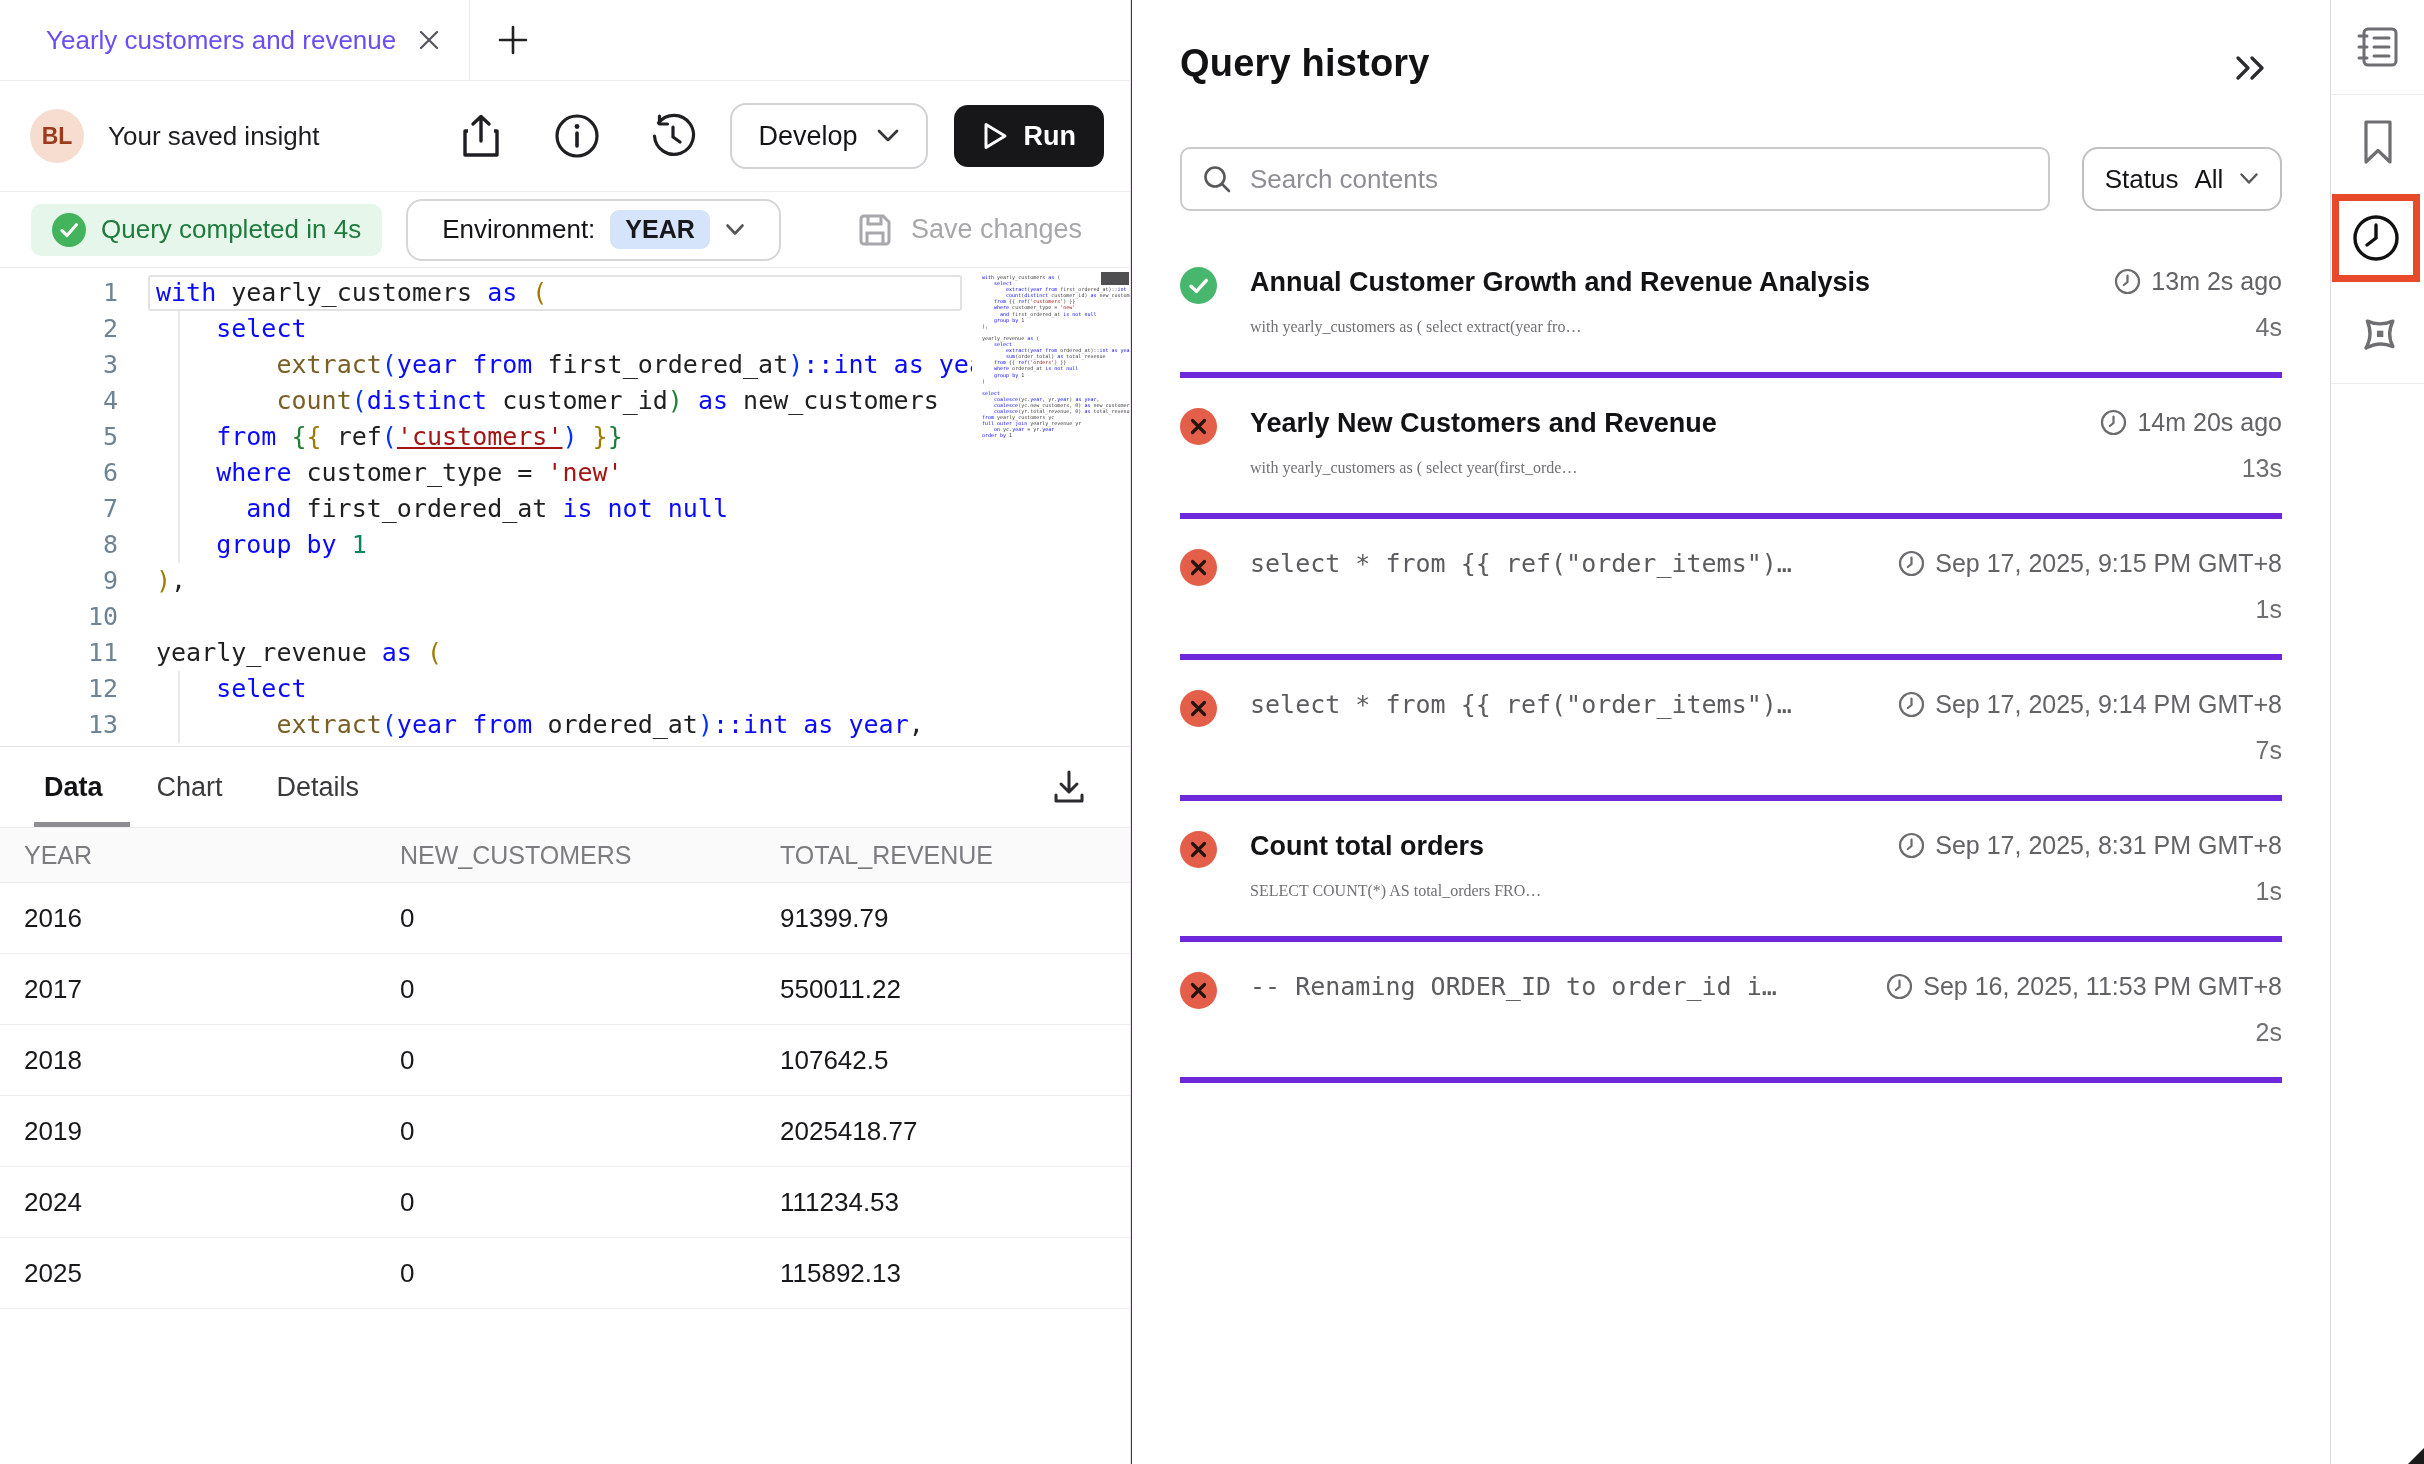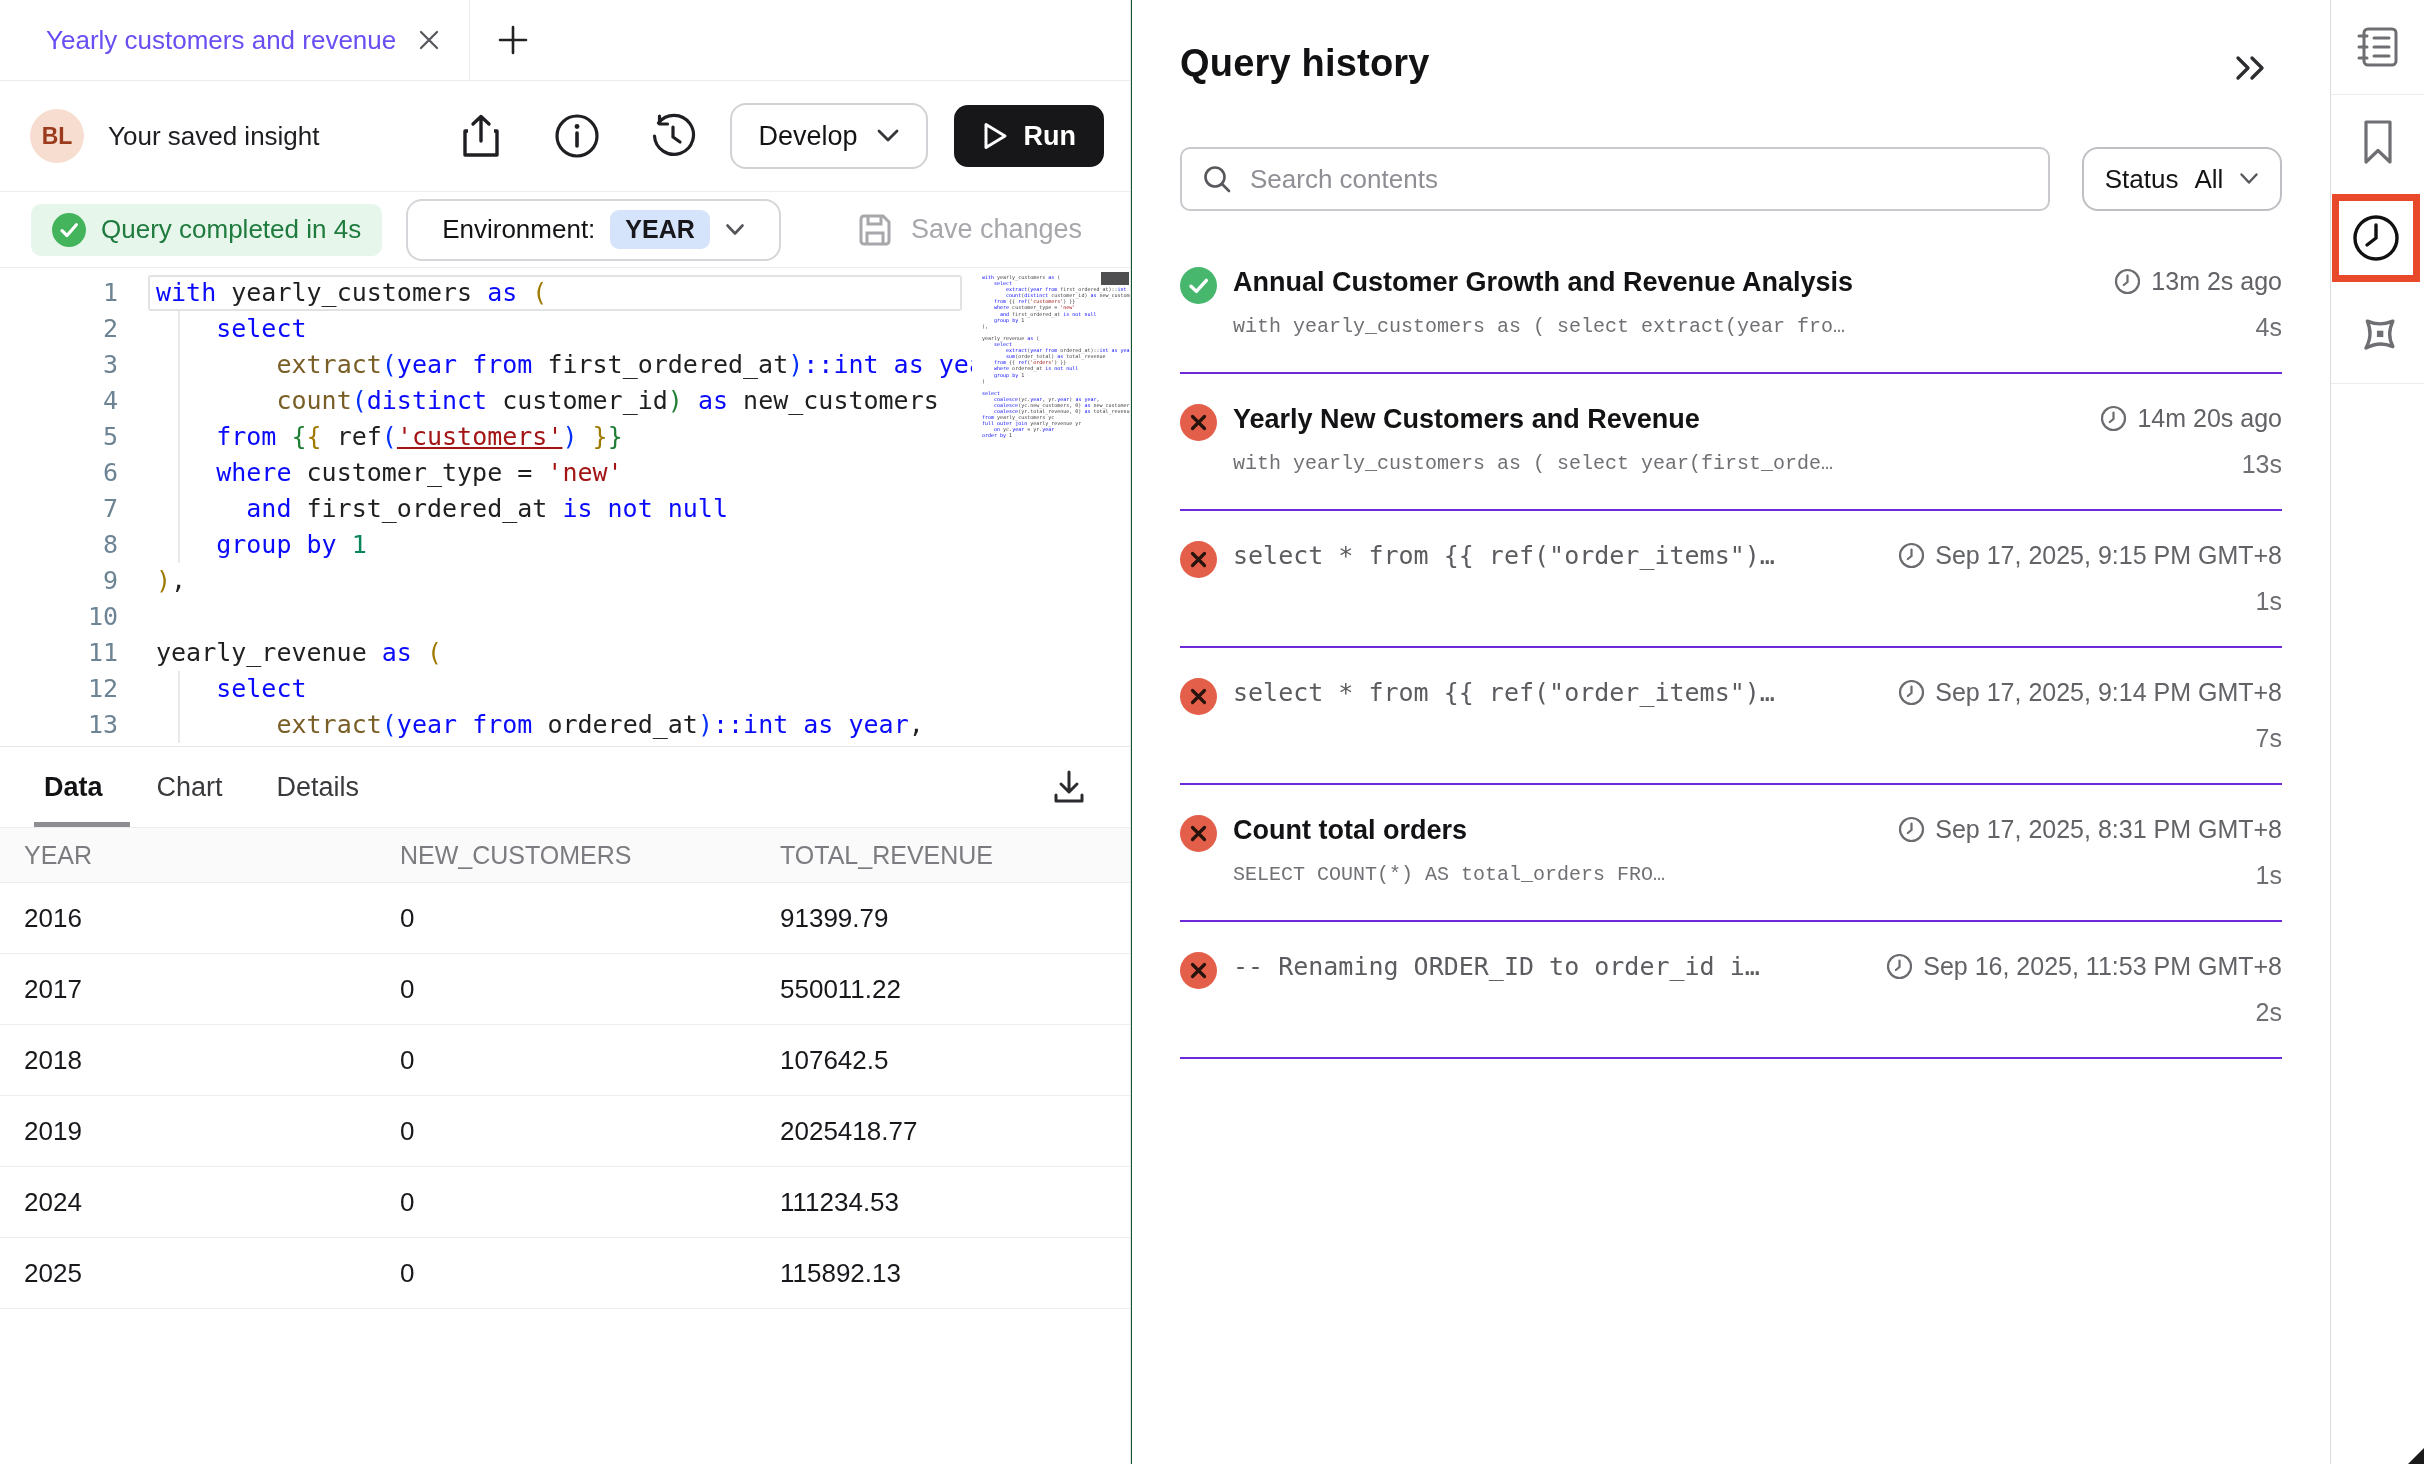--- a/index.html
+++ b/index.html
@@ -60,26 +60,26 @@
   .qh-head{display:flex;align-items:flex-start;padding:42px 60px 0 48px;}
   .qh-title{font-size:38px;font-weight:600;color:#121214;letter-spacing:.2px;}
   .collapse-btn{margin-left:auto;margin-top:12px;color:#2d2d31;}
   .qh-controls{display:flex;gap:32px;padding:0 48px;margin-top:62px;}
   .search-box{flex:1;height:64px;border:2px solid #c9c9ce;border-radius:10px;box-sizing:border-box;display:flex;align-items:center;gap:16px;padding:0 20px;}
   .search-box input{border:none;outline:none;flex:1;font-size:26px;font-family:"Liberation Sans",sans-serif;color:#222;background:transparent;}
   .search-box input::placeholder{color:#8e8e95;}
   .status-dd{width:200px;height:64px;border:2px solid #bfbfc4;border-radius:16px;box-sizing:border-box;display:flex;align-items:center;justify-content:center;gap:16px;font-size:26px;color:#141417;}
   .status-dd .dd-label{font-weight:400;} .status-dd .dd-value{font-weight:500;}
   .qh-list{margin:26px 48px 0 48px;}
-  .qh-item{display:flex;gap:16px;padding:28px 0 30px 0;border-bottom:2px solid #6d28d9;}
+  .qh-item{display:flex;gap:33px;padding:28px 0 30px 0;border-bottom:6px solid #6d28d9;}
   .qh-status{flex:none;margin-top:2px;}
   .qh-main{flex:1;min-width:0;}
   .qh-item-title{font-size:27px;font-weight:600;color:#131316;line-height:34px;white-space:nowrap;}
   .qh-item-title.mono{font-family:"DejaVu Sans Mono","Liberation Mono",monospace;font-weight:400;color:#5c5c60;font-size:25px;}
-  .qh-preview{margin-top:13px;font-family:Liberation Mono, monospace;font-size:20px;color:#707075;line-height:30px;white-space:nowrap;}
+  .qh-preview{margin-top:13px;font-family:Liberation Serif, serif;font-size:16px;color:#707075;line-height:30px;white-space:nowrap;}
   .qh-right{flex:none;display:flex;flex-direction:column;align-items:flex-end;gap:15px;}
   .qh-time{display:flex;align-items:center;gap:10px;color:#626267;font-size:25px;line-height:32px;white-space:nowrap;}
   .qh-duration{color:#6e6e73;font-size:25px;line-height:30px;}
 
   
   .tool-strip{position:absolute;left:2330px;top:0;width:94px;height:1464px;border-left:1px solid #dcdcdf;box-sizing:border-box;background:#fff;}
   .strip-item{height:94px;display:flex;align-items:center;justify-content:center;color:#6e6e73;}
   .strip-sep{border-bottom:1px solid #ececef;}
   .strip-highlight{position:absolute;left:1px;top:194px;width:88px;height:88px;border:7px solid #e8492b;box-sizing:border-box;background:#fff;display:flex;align-items:center;justify-content:center;color:#111;}
   .resize-corner{position:absolute;right:0;bottom:0;width:0;height:0;border-left:16px solid transparent;border-bottom:16px solid #1a1a1a;}

